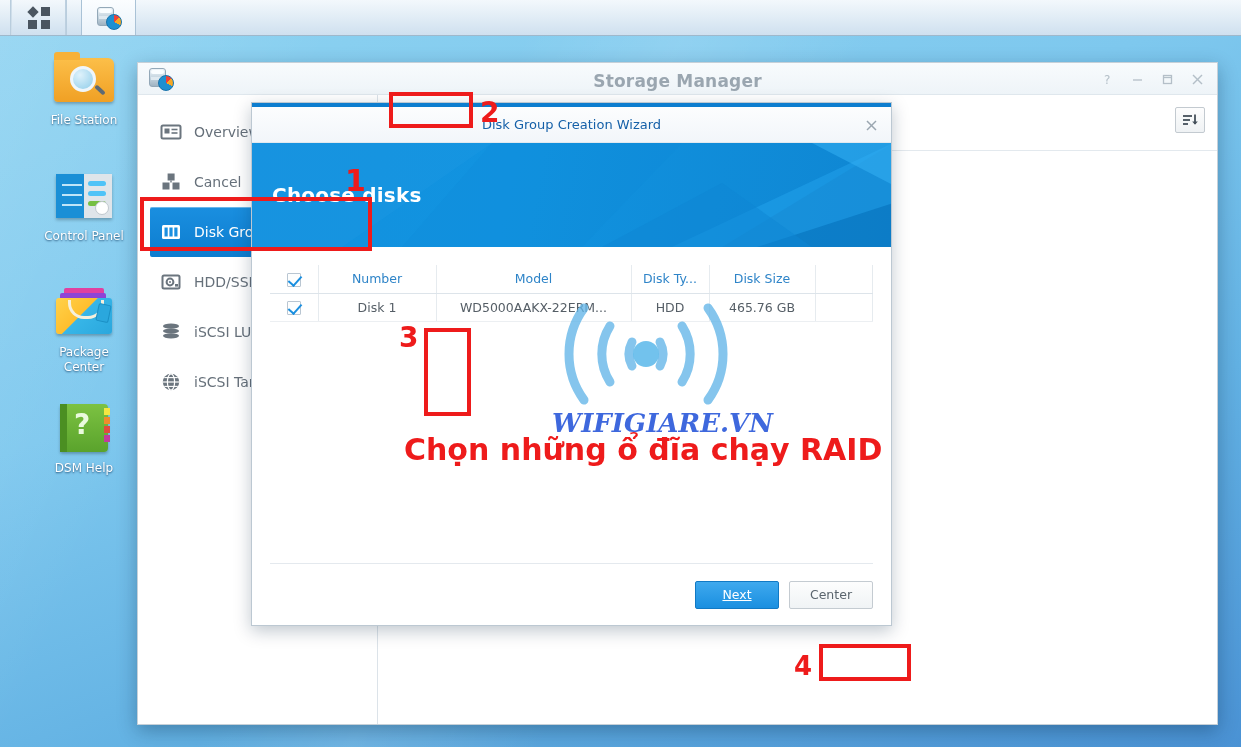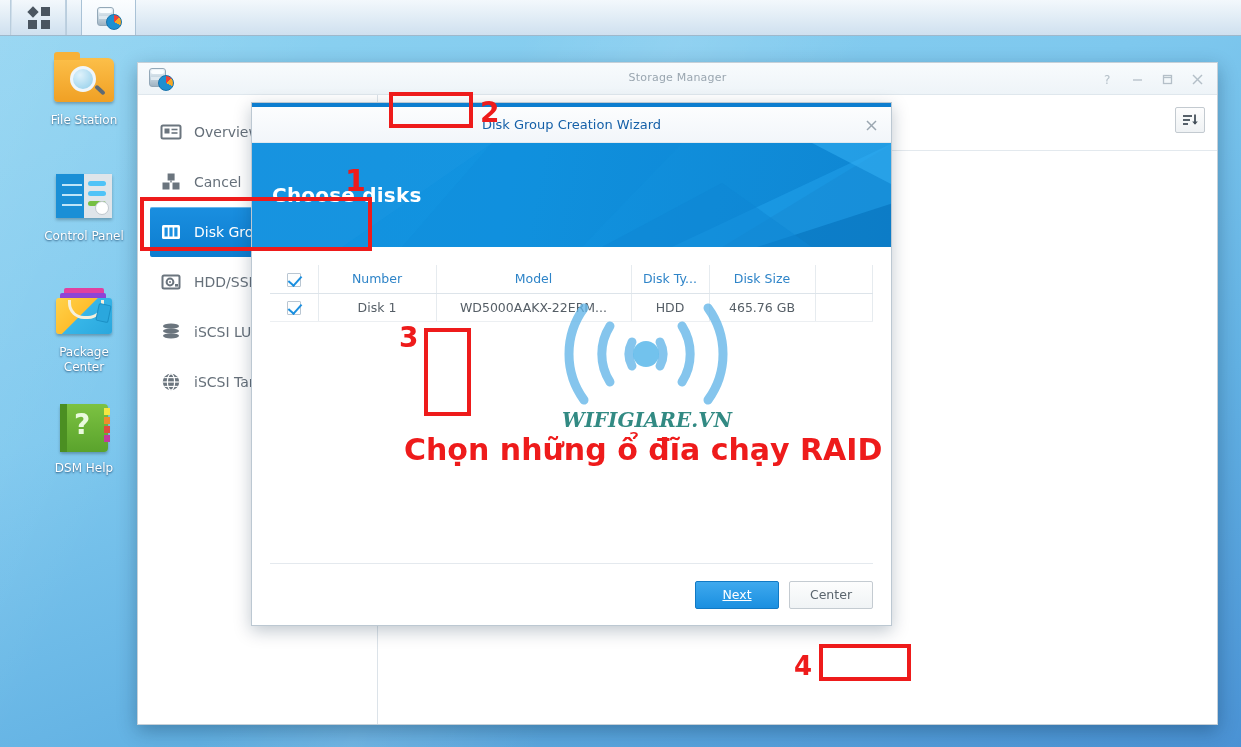--- a/index.html
+++ b/index.html
@@ -160,21 +160,21 @@
     display: flex; flex-direction: column;
   }
   #titlebar {
     height: 32px; position: relative; flex: 0 0 32px;
     background: linear-gradient(180deg,#f8fbfd 0%, #eef4f8 100%);
     border-bottom: 1px solid #dfe7ed;
   }
   #titlebar .app-ic { position:absolute; left:10px; top:4px; }
   #titlebar .title {
     position: absolute; left: 0; right: 0; top: 8px; text-align: center;
-    font-size: 11px; font-weight: normal; color: #9aa6b0;
+    font-size: 17px; font-weight: bold; color: #9aa6b0;
     letter-spacing: 0.2px;
   }
   .win-btns { position:absolute; right: 6px; top: 0; height: 32px;
     display:flex; align-items:center; gap: 2px; }
   .win-btn { width: 28px; height: 26px; display:flex; align-items:center;
     justify-content:center; color:#b4bfc8; font-size:14px; }
   .win-btn svg { display:block; }
 
   #wbody { flex: 1; display: flex; min-height: 0; }
 
@@ -311,22 +311,22 @@
     white-space: nowrap;
     font-family: "DejaVu Sans", "Liberation Sans", sans-serif;
   }
 
   
   #wm { position: absolute; left: 560px; top: 300px; width: 172px; height: 150px;
     pointer-events: none; }
   #wm .wmtxt {
     position: absolute; left: -8px; top: 108px; width: 190px; text-align: center;
     font-family: "DejaVu Serif", "Liberation Serif", serif;
-    font-style: italic; font-weight: bold; font-size: 20px;
-    color: #0f766e; opacity: .85;
+    font-style: italic; font-weight: bold; font-size: 26px;
+    color: #1d4ed8; opacity: .85;
   }
 </style>
 </head>
 <body>
 
 <div id="desktop"></div>
 
 <div class="desk-icon" style="left:32px; top:52px;">
   <div class="ic-box">
     <div class="ic-folder">

